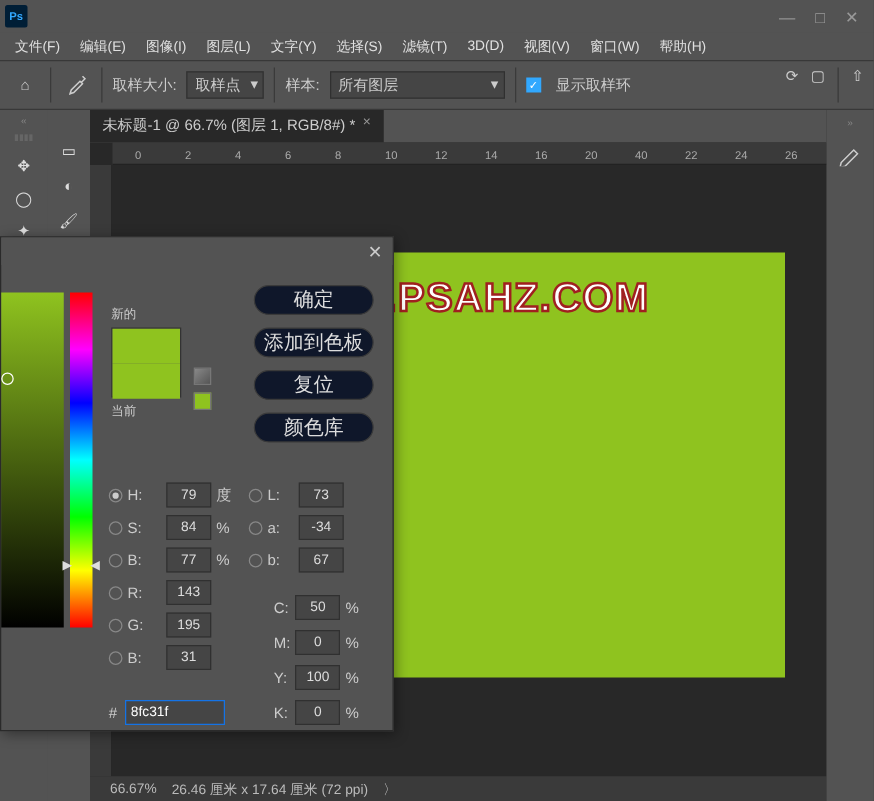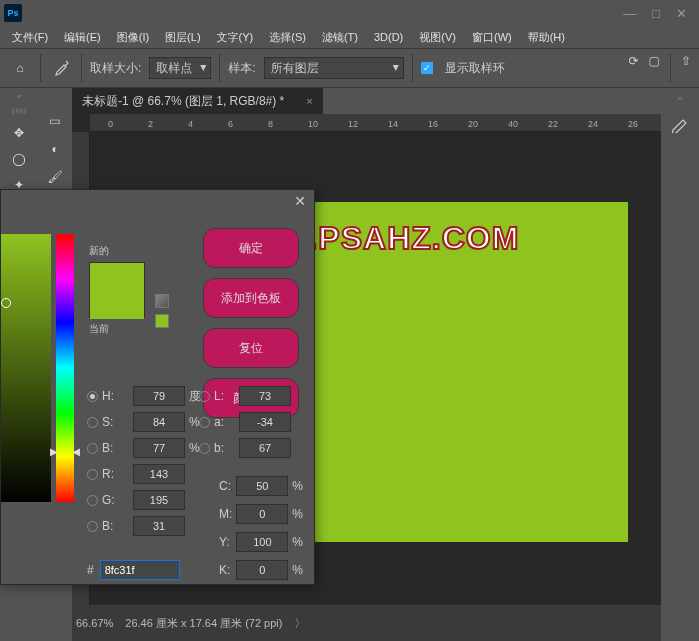--- a/index.html
+++ b/index.html
@@ -19,55 +19,55 @@
 .chk{width:12px;height:12px;background:#31a8ff;display:inline-flex;align-items:center;justify-content:center;color:#fff;font-size:9px;margin-right:4px}
 .main{display:flex;height:553px}
 .toolbar{width:38px;background:#535353;padding:4px;display:flex;flex-direction:column;gap:0px}
 .tb-collapse{height:14px;text-align:center;color:#888;font-size:8px;line-height:10px}
 .tool-row{display:flex;height:26px}
 .tool{width:30px;height:26px;display:flex;align-items:center;justify-content:center;color:#ddd;cursor:pointer}
 .toolbar2{width:34px;background:#535353}
 .tool2{width:30px;height:26px;display:flex;align-items:center;justify-content:center;color:#ddd;cursor:pointer;margin:2px}
 .doc-area{flex:1;background:#282828;position:relative}
 .tab{height:26px;background:#535353;display:flex;align-items:center}
-.tab-inner{background:#282828;padding:4px 10px;color:#ccc;font-size:12px;display:flex;align-items:center;gap:22px;height:26px}
+.tab-inner{background:#282828;padding:4px 10px;color:#ccc;font-size:12px;display:flex;gap:6px;height:26px}
 .tab-close{color:#999;font-size:11px}
 .ruler-h{height:18px;background:#3a3a3a;position:relative;border-bottom:1px solid #222;margin-left:18px}
 .ruler-h .tick{position:absolute;top:5px;font-size:9px;color:#aaa}
 .canvas-wrap{position:absolute;top:44px;left:18px;right:0;bottom:20px;overflow:hidden;background:#282828}
 .ruler-v{position:absolute;top:44px;left:0;width:18px;bottom:20px;background:#3a3a3a;border-right:1px solid #222}
 .canvas{position:absolute;top:70px;left:18px;width:520px;height:340px;background:#8fc31f}
 .canvas-text{position:absolute;top:18px;left:0;width:100%;text-align:center;font-size:32px;font-weight:bold;color:#fff;-webkit-text-stroke:2px #a02020;letter-spacing:1px}
-.status{position:absolute;bottom:0;left:0;right:0;height:36px;background:#3a3a3a;display:flex;align-items:center;padding:0 4px;gap:12px;font-size:11px;color:#bbb}
+.status{position:absolute;bottom:0;left:0;right:0;height:20px;background:#3a3a3a;display:flex;align-items:center;padding:0 16px;gap:12px;font-size:11px;color:#bbb}
 .right-bar{width:38px;background:#535353;padding-top:6px}
 .right-bar .ricon{height:30px;display:flex;align-items:center;justify-content:center;color:#ccc}
 
 
 .picker{position:absolute;top:189px;left:0;width:315px;height:396px;background:#535353;border:1px solid #2a2a2a;z-index:100;box-shadow:2px 2px 10px rgba(0,0,0,.4)}
 .picker-head{height:22px;display:flex;justify-content:flex-end;align-items:center;padding:0 8px;background:#535353}
 .picker-close{color:#ccc;font-size:14px;cursor:pointer}
 .sat-field{position:absolute;top:44px;left:0;width:50px;height:268px;background:linear-gradient(to bottom,#8fc31f,#000);cursor:crosshair}
 .sat-field::before{content:"";position:absolute;inset:0;background:linear-gradient(to right,rgba(128,128,128,0) 0%,rgba(0,0,0,0) 100%)}
 .sat-cursor{position:absolute;width:10px;height:10px;border:1px solid #fff;border-radius:50%;top:64px;left:0px}
 .hue-strip{position:absolute;top:44px;left:55px;width:18px;height:268px;background:linear-gradient(to bottom,#f00 0%,#f0f 17%,#00f 33%,#0ff 50%,#0f0 67%,#ff0 83%,#f00 100%);cursor:pointer}
 .hue-arrows{position:absolute;left:49px;top:256px;width:30px;display:flex;justify-content:space-between;color:#ddd;font-size:10px}
 .swatches{position:absolute;top:54px;left:88px}
 .sw-label{font-size:10px;color:#ccc;text-align:left;margin-bottom:4px}
 .sw-box{width:56px;height:56px;border:1px solid #333}
 .sw-new{background:#8fc31f;height:28px}
 .sw-old{background:#8fc31f;height:28px}
 .sw-icons{position:absolute;top:104px;left:154px;display:flex;flex-direction:column;gap:6px}
 .sw-icons span{width:14px;height:14px;border:1px solid #777;display:block}
 .buttons{position:absolute;top:38px;left:202px;display:flex;flex-direction:column;gap:10px}
-.btn{width:96px;height:40px;background:#be185d;border:1px solid #3a3a3a;border-radius:12px;color:#ddd;font-size:12px;display:flex;align-items:center;justify-content:center;cursor:pointer}
+.btn{width:96px;height:24px;background:#0f172a;border:1px solid #3a3a3a;border-radius:12px;color:#ddd;font-size:16px;display:flex;align-items:center;justify-content:center;cursor:pointer}
 .fields{position:absolute;top:196px;left:86px;display:grid;grid-template-columns:auto auto auto auto;gap:6px 4px;align-items:center;font-size:12px;color:#ccc}
 .radio{width:11px;height:11px;border:1px solid #888;border-radius:50%;display:inline-block;margin-right:4px;position:relative}
 .radio.on::after{content:"";position:absolute;inset:2px;background:#ccc;border-radius:50%}
 .flabel{display:flex;align-items:center;width:42px}
-.finput{width:52px;height:20px;background:#454545;border:1px solid #303030;color:#ddd;text-align:center;font-size:11px}
+.finput{width:36px;height:20px;background:#454545;border:1px solid #303030;color:#ddd;text-align:center;font-size:11px}
 .funit{width:14px;text-align:left;color:#ccc}
 .fields2{position:absolute;top:196px;left:198px;display:grid;grid-template-columns:auto auto auto;gap:6px 4px;align-items:center;font-size:12px;color:#ccc}
 .flabel2{display:flex;align-items:center;width:36px}
 .fields3{position:absolute;top:286px;left:218px;display:grid;grid-template-columns:auto auto auto;gap:8px 4px;align-items:center;font-size:12px;color:#ccc}
 .hexrow{position:absolute;top:370px;left:86px;display:flex;align-items:center;gap:6px}
 .hexinput{width:80px;height:20px;background:#454545;border:1px solid #1473e6;color:#fff;text-align:left;padding:0 4px;font-size:11px}
 .hexinput::selection{background:#1473e6}
 </style>
 </head>
 <body>

